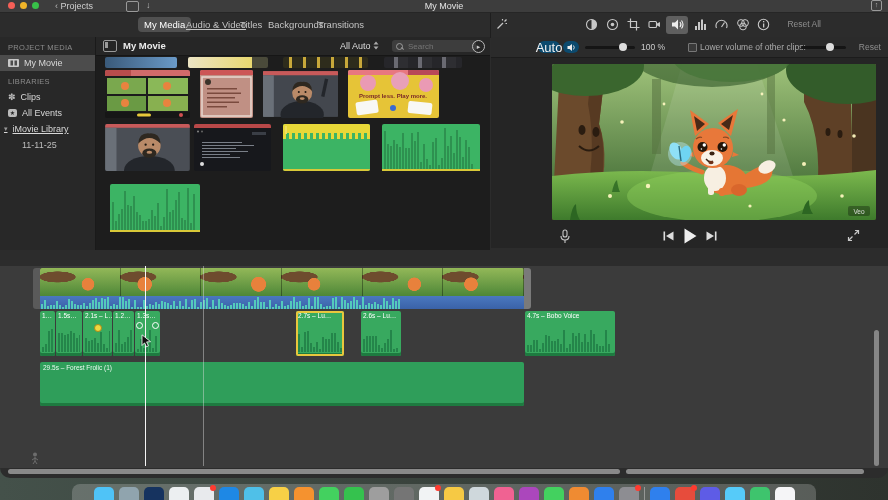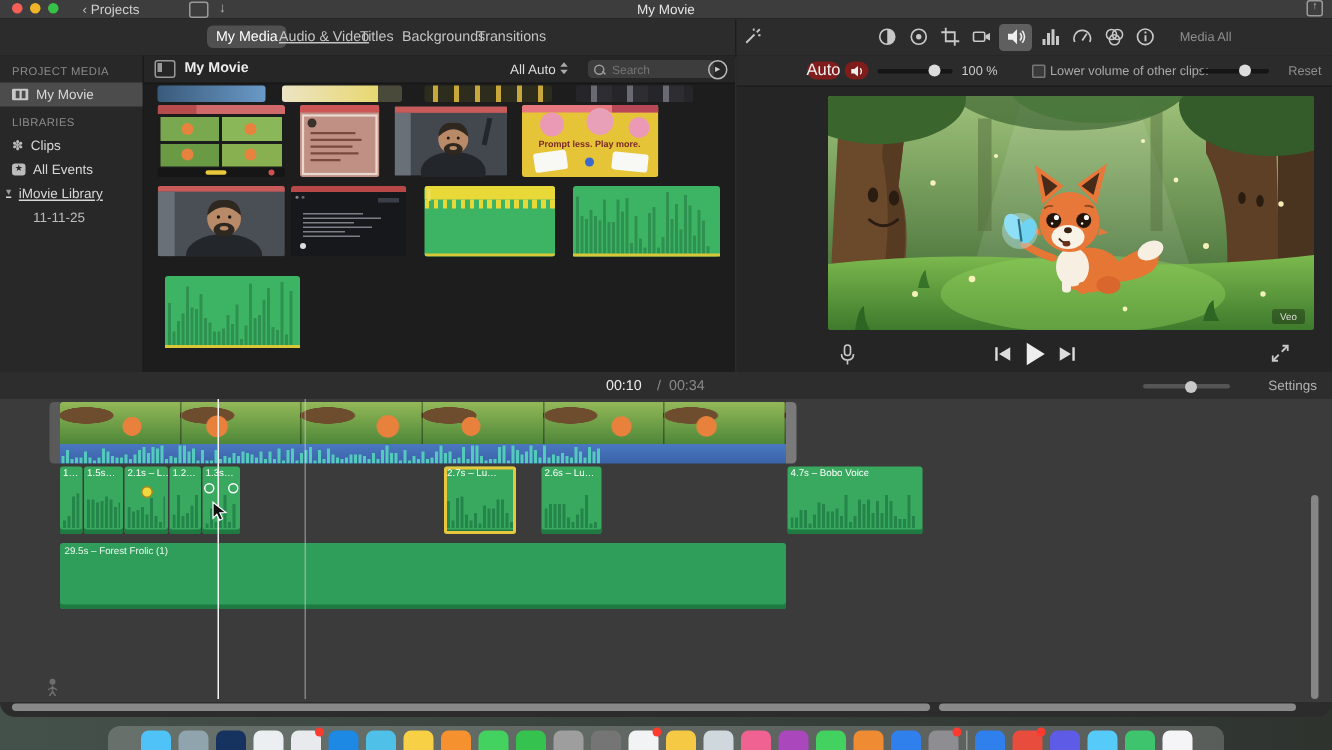--- a/index.html
+++ b/index.html
@@ -35,21 +35,21 @@
   .mag{width:5px;height:5px;border:1.2px solid #9a9a9a;border-radius:50%;position:relative;flex:none;}
   .mag:after{content:"";position:absolute;left:4px;top:4px;width:3px;height:1.2px;background:#9a9a9a;
     transform:rotate(45deg);}
   .thumb{position:absolute;border-radius:2px;overflow:hidden;}
   .wavebox{display:flex;align-items:flex-end;gap:1px;overflow:hidden;}
   .wavebox i{flex:none;width:2px;background:var(--wc,#28904e);}
   
   #rightpane{position:absolute;left:491px;top:37px;width:397px;height:211px;background:#252525;}
   #volbar{position:absolute;left:0;top:0;width:397px;height:20px;background:#2b2b2b;
     border-bottom:1px solid #1c1c1c;font-size:8.5px;color:#aaa;}
-  .pill{background:#7f1d1d;color:#f0f0f0;border-radius:7px;font-size:11px;
+  .pill{background:#0c4a6e;color:#f0f0f0;border-radius:7px;font-size:13px;
     display:inline-flex;align-items:center;justify-content:center;}
   .slider{height:3px;background:#151515;border-radius:2px;position:absolute;}
   .knob{width:8px;height:8px;border-radius:50%;background:#ddd;position:absolute;top:-2.5px;}
   
   #tlbar{position:absolute;left:0;top:248px;width:888px;height:18px;background:#2d2d2d;
     border-bottom:1px solid #232323;font-size:9.5px;}
   #timeline{position:absolute;left:0;top:266px;width:888px;height:202px;background:#3b3b3b;}
   .ffwrap{position:absolute;left:40px;top:2px;width:484px;height:28px;display:flex;
     border-radius:2px 2px 0 0;overflow:hidden;}
   .ff{flex:1;border-right:1px solid rgba(0,0,0,.35);background:
@@ -175,21 +175,21 @@
             </g>
           </svg>
         </span>
       <span class="icn" style="left:757px;top:5px;">
         <svg width="13" height="13">
             <circle cx="6.5" cy="6.5" r="5.2" stroke="#c8c8c8" fill="none" stroke-width="1.1"></circle>
             <rect x="6" y="5.5" width="1.3" height="4" fill="#c8c8c8"></rect>
             <rect x="6" y="3" width="1.3" height="1.3" fill="#c8c8c8"></rect>
           </svg>
         </span>
-      <span class="abs" style="right:8px;top:6px;font-size:8.5px;color:#8f8f8f;">Media All</span>
+      <span class="abs" style="right:8px;top:6px;font-size:8.5px;color:#8f8f8f;">Reset All</span>
     </div>
 
     <div id="sidebar">
       <div class="sb-h">PROJECT MEDIA</div>
       <div class="sb-i sel">
         <svg width="11" height="8">
             <rect x="0" y="0" width="11" height="8" rx="1" fill="#c8c8c8"></rect>
             <rect x="2.5" y="1.5" width="2.5" height="5" fill="#4c4c4c"></rect>
             <rect x="6.5" y="1.5" width="2.5" height="5" fill="#4c4c4c"></rect>
           </svg>
@@ -541,29 +541,20 @@
             <g stroke="#c8c8c8" stroke-width="1.2" fill="none">
               <path d="M8,1.5 L11.5,1.5 L11.5,5"></path>
               <path d="M1.5,8 L1.5,11.5 L5,11.5"></path>
               <line x1="11" y1="2" x2="7.5" y2="5.5"></line>
               <line x1="2" y1="11" x2="5.5" y2="7.5"></line>
             </g>
           </svg>
         </span>
     </div>
 
-    <div id="tlbar">
-      <span class="abs" style="left:404px;top:4px;color:#ececec;">00:10</span>
-      <span class="abs" style="left:438px;top:4px;color:#8a8a8a;">/</span>
-      <span class="abs" style="left:446px;top:4px;color:#8a8a8a;">00:34</span>
-      <span class="slider" style="left:762px;top:8px;width:58px;background:#555;">
-          <span class="knob" style="left:28px;background:#c8c8c8;"></span>
-        </span>
-      <span class="abs" style="right:10px;top:4px;color:#b0b0b0;font-size:9px;">Settings</span>
-    </div>
 
     <div id="timeline">
 
       <div class="abs" style="left:33px;top:2px;width:7px;height:41px;background:#5a5a5a;border-radius:3px 0 0 3px;"></div>
       <div class="abs" style="left:524px;top:2px;width:7px;height:41px;background:#7a7a7a;border-radius:0 3px 3px 0;"></div>
 
       <div class="ffwrap">
         <div class="ff" style="--fx:60%;"></div>
         <div class="ff" style="--fx:30%;"></div>
         <div class="ff" style="--fx:72%;"></div>

